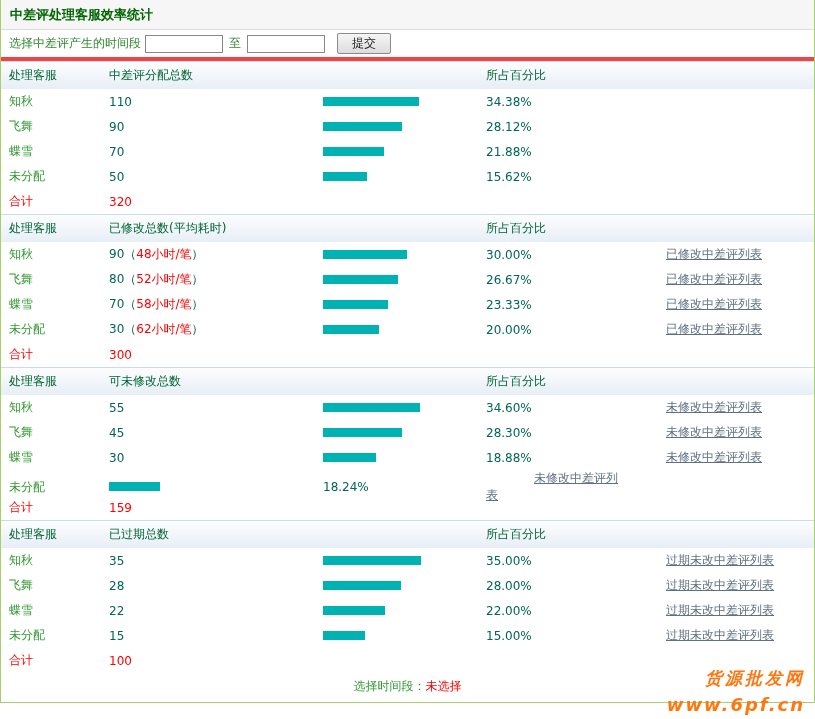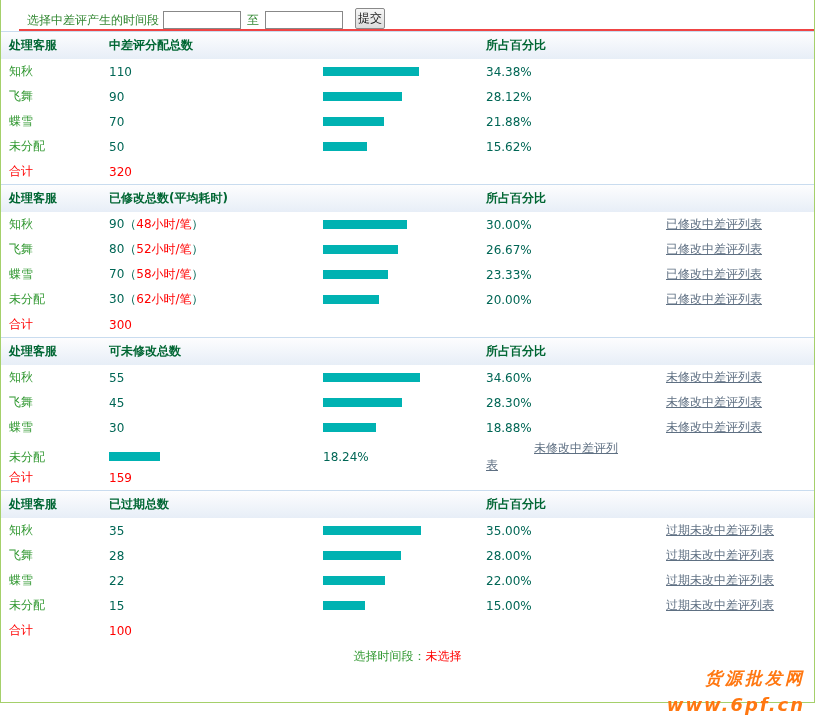--- a/index.html
+++ b/index.html
@@ -32,58 +32,57 @@
     align-items: center;
     padding-left: 9px;
     color: #006600;
     font-weight: bold;
     font-size: 13px;
   }
 
   .filter-bar {
     height: 31px;
     display: flex;
-    align-items: flex-end;
+    align-items: center;
     padding-left: 8px;
-    border-bottom: 2px solid #ef4444;
+    border-bottom: 4px solid #ef4444;
     color: #338833;
-    margin-left: 18px;
   }
   .filter-bar .date-input {
     width: 78px;
     height: 18px;
     border: 1px solid #888;
     margin: 0 4px;
     font-size: 12px;
     padding: 0 2px;
   }
   .filter-bar .to-label { color: #338833; margin: 0 2px; }
   .submit-btn {
     margin-left: 8px;
     height: 21px;
-    padding: 0 2px;
+    padding: 0 14px;
     font-size: 12px;
     color: #222;
     background: linear-gradient(to bottom, #f6f6f6, #dcdcdc);
     border: 1px solid #8a8a8a;
     border-radius: 2px;
     cursor: pointer;
   }
 
   .section { }
   .sec-header {
     height: 28px;
     display: grid;
     grid-template-columns: 100px 214px 163px 132px 1fr;
     align-items: center;
     padding-left: 8px;
     border-top: 1px solid #c9dcef;
     background: linear-gradient(to bottom, #fdfdfe 0%, #e7eef7 100%);
     color: #006633;
-    font-weight: bold;
+    font-weight: normal;
   }
   .row {
     height: 25px;
     display: grid;
     grid-template-columns: 100px 214px 163px 132px 1fr;
     align-items: center;
     padding-left: 8px;
   }
   .agent-name { color: #339933; }
   .metric-value, .percent-value { color: #006655; }
@@ -125,20 +124,23 @@
     z-index: 5;
   }
   .watermark .wm2 { letter-spacing: 2px; font-size: 18px; }
 </style>
 </head>
 <body>
 
 <div class="page">
   <div class="frame">
 
+    <div class="title-bar">
+      <span>中差评处理客服效率统计</span>
+    </div>
 
     <div class="filter-bar">
       <span>选择中差评产生的时间段</span>
       <input class="date-input" type="text" value="" style="">
       <span class="to-label">至</span>
       <input class="date-input" type="text" value="" style="">
       <button class="submit-btn">提交</button>
     </div>
 
     <div>

